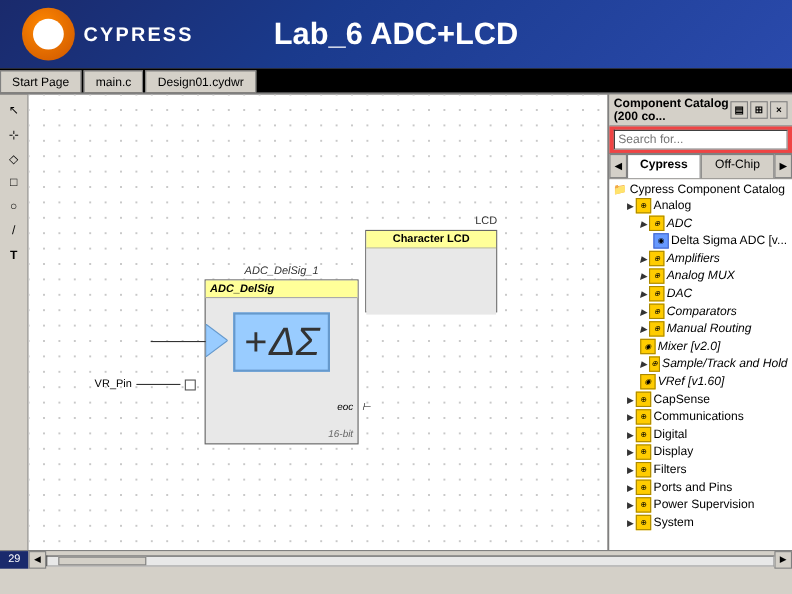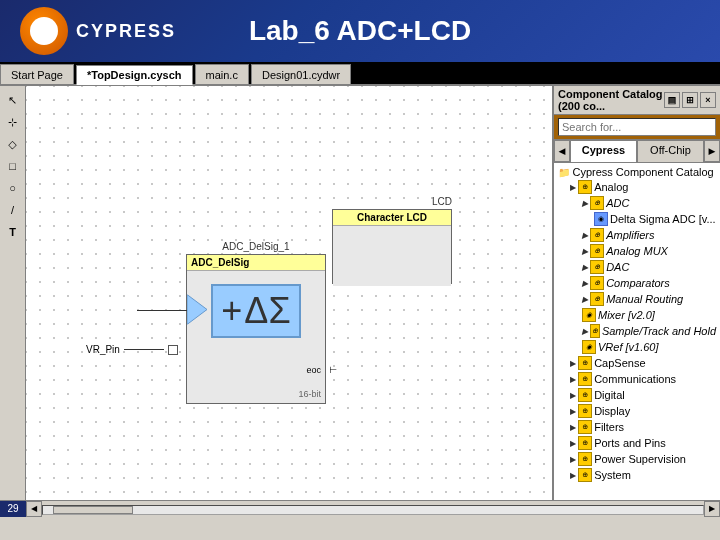--- a/index.html
+++ b/index.html
@@ -125,20 +125,21 @@
       background-position: 7px 7px;
     }
 
     
     #adc-component {
       position: absolute;
       left: 160px;
       top: 155px;
       width: 140px;
       height: 170px;
+      font-style: italic;
     }
     .adc-label-top {
       font-size: 10px;
       color: #333;
       text-align: center;
       margin-bottom: 2px;
     }
     .adc-box {
       border: 1px solid #666;
       background: #e8e8e8;
@@ -247,21 +248,21 @@
       background: #d4d0c8;
       border: 1px solid #808080;
       cursor: pointer;
       display: flex;
       align-items: center;
       justify-content: center;
       font-size: 9px;
     }
     #search-bar {
       padding: 3px 4px;
-      background: #a16207;
+      background: #ef4444;
       border-bottom: 1px solid #808080;
     }
     #search-input {
       width: 100%;
       height: 18px;
       font-size: 11px;
       border: 1px inset #808080;
       background: white;
       padding: 1px 3px;
     }
@@ -379,21 +380,20 @@
 <div id="header">
   <div id="logo-area">
     <div class="logo-circle"></div>
     <span class="logo-text">CYPRESS</span>
   </div>
   <span id="page-title-text">Lab_6 ADC+LCD</span>
 </div>
 
 <div id="tabs-bar">
   <div class="tab">Start Page</div>
-  <div class="tab active">*TopDesign.cysch</div>
   <div class="tab">main.c</div>
   <div class="tab">Design01.cydwr</div>
 </div>
 
 <div id="main-layout">
 
   <div id="left-toolbar">
     <div class="tool-btn">↖</div>
     <div class="tool-btn">⊹</div>
     <div class="tool-btn">◇</div>

